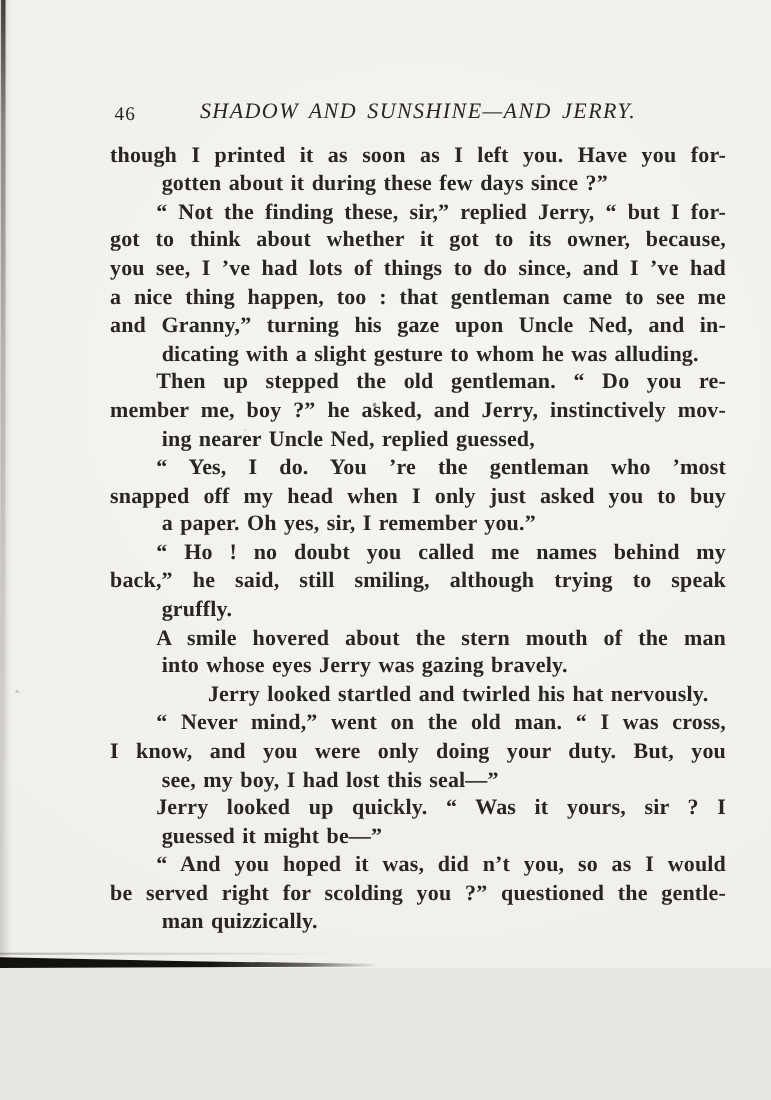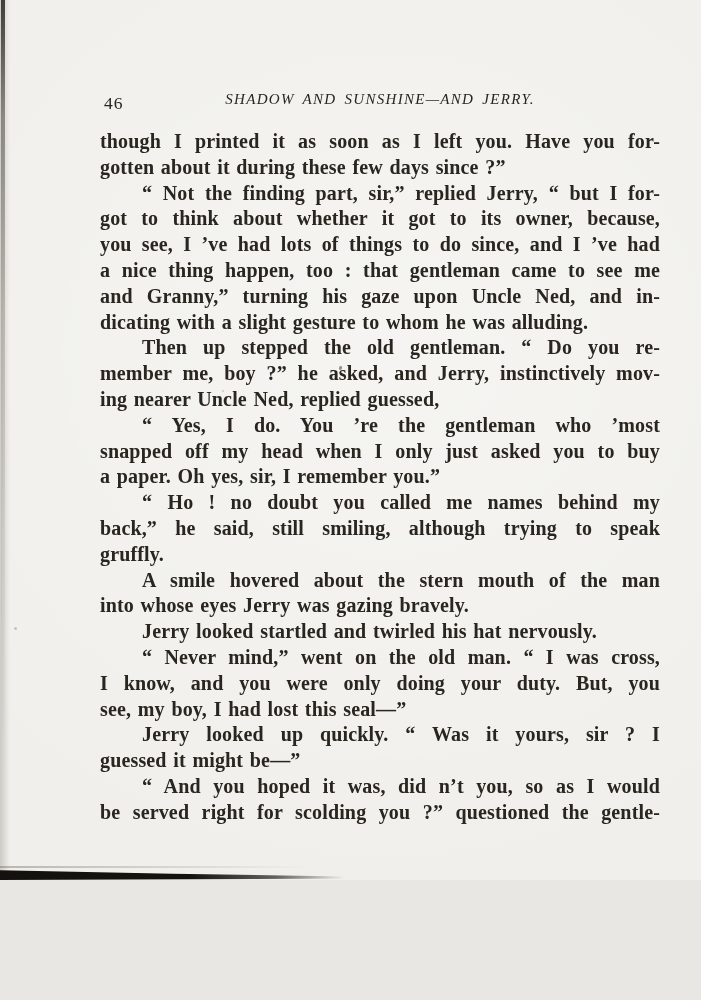--- a/index.html
+++ b/index.html
@@ -48,21 +48,21 @@
   .header {
     position: absolute; top: 90px; left: 100px; width: 560px;
     text-align: center;
   }
   .pagenum {
     position: absolute; left: 4px; top: 3px;
     font-size: 17.5px; letter-spacing: 1px; font-style: normal;
   }
   .running-title {
     font-style: italic;
-    font-size: 15px;
+    font-size: 20px;
     letter-spacing: 1.3px;
     word-spacing: 3px;
     white-space: nowrap;
   }
 
   
   .text-block {
     position: absolute; top: 129px; left: 100px; width: 560px;
     font-size: 20px; line-height: 25.8px; font-weight: bold;
   }
@@ -71,20 +71,21 @@
     -moz-text-align-last: justify;
     text-align-last: justify;
     word-spacing: 1.5px;
     letter-spacing: 0.15px;
     min-height: 25.8px;
   }
   .line.last {
     text-align: right;
     -moz-text-align-last: left;
     text-align-last: left;
+    margin-left: 47px;
   }
   .line.indent { text-indent: 42px; }
 </style>
 </head>
 <body>
 
 <div class="page">
 
   <div class="edge-shadow-left"></div>
   <div class="edge-line-top"></div>
@@ -93,21 +94,21 @@
     <span class="pagenum">46</span>
     <span class="running-title">SHADOW AND SUNSHINE—AND JERRY.</span>
   </div>
 
   <div class="text-block">
       <div class="paragraph">
         <div class="line">though I printed it as soon as I left you. Have you for-</div>
         <div class="line last">gotten about it during these few days since ?”</div>
       </div>
       <div class="paragraph">
-        <div class="line indent">“ Not the finding part, sir,” replied Jerry, “ but I for-</div>
+        <div class="line indent">“ Not the finding these, sir,” replied Jerry, “ but I for-</div>
         <div class="line">got to think about whether it got to its owner, because,</div>
         <div class="line">you see, I ’ve had lots of things to do since, and I ’ve had</div>
         <div class="line">a nice thing happen, too : that gentleman came to see me</div>
         <div class="line">and Granny,” turning his gaze upon Uncle Ned, and in-</div>
         <div class="line last">dicating with a slight gesture to whom he was alluding.</div>
       </div>
       <div class="paragraph">
         <div class="line indent">Then up stepped the old gentleman. “ Do you re-</div>
         <div class="line">member me, boy ?” he asked, and Jerry, instinctively mov-</div>
         <div class="line last">ing nearer Uncle Ned, replied guessed,</div>
@@ -134,20 +135,21 @@
         <div class="line">I know, and you were only doing your duty. But, you</div>
         <div class="line last">see, my boy, I had lost this seal—”</div>
       </div>
       <div class="paragraph">
         <div class="line indent">Jerry looked up quickly. “ Was it yours, sir ? I</div>
         <div class="line last">guessed it might be—”</div>
       </div>
       <div class="paragraph">
         <div class="line indent">“ And you hoped it was, did n’t you, so as I would</div>
         <div class="line">be served right for scolding you ?” questioned the gentle-</div>
+        <div class="line last">man quizzically.</div>
       </div>
     </div>
 
   <div class="speck s1"></div>
   <div class="speck s2"></div>
   <div class="speck s3"></div>
 
   <div class="bottom-hairline"></div>
   <div class="bottom-wedge"></div>
 

